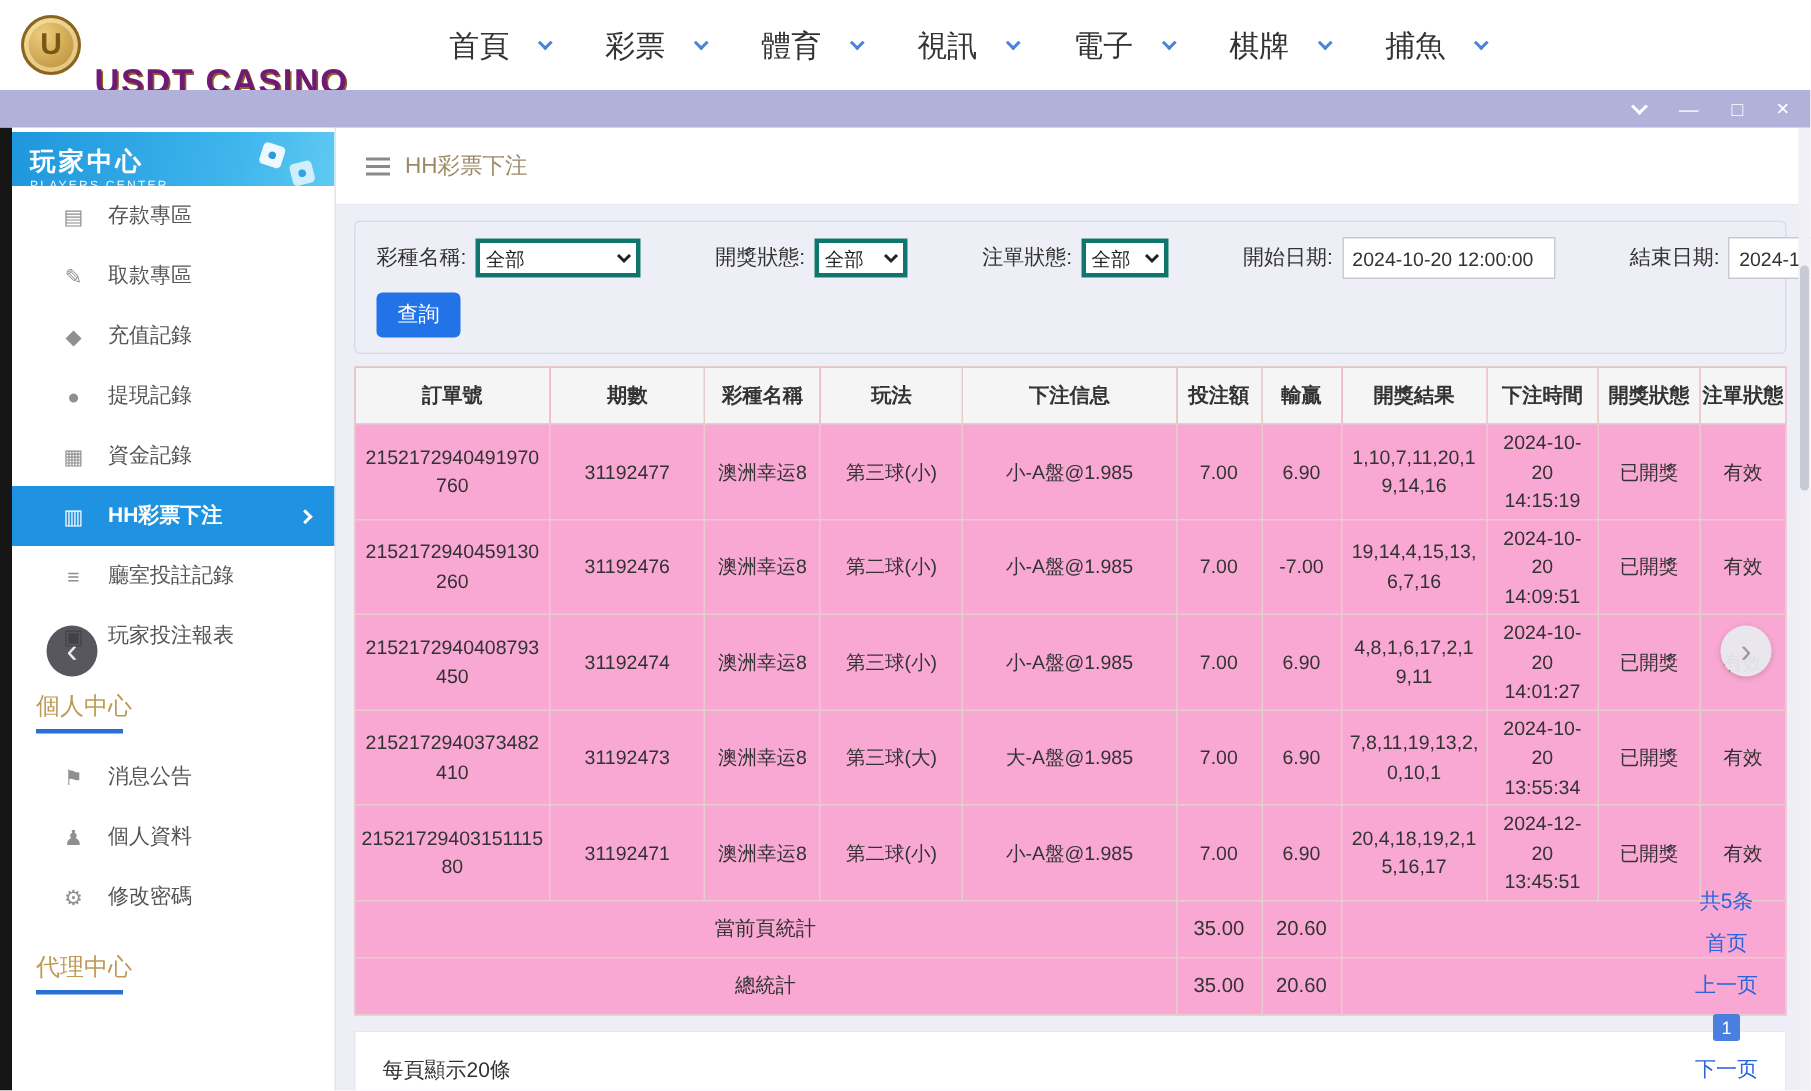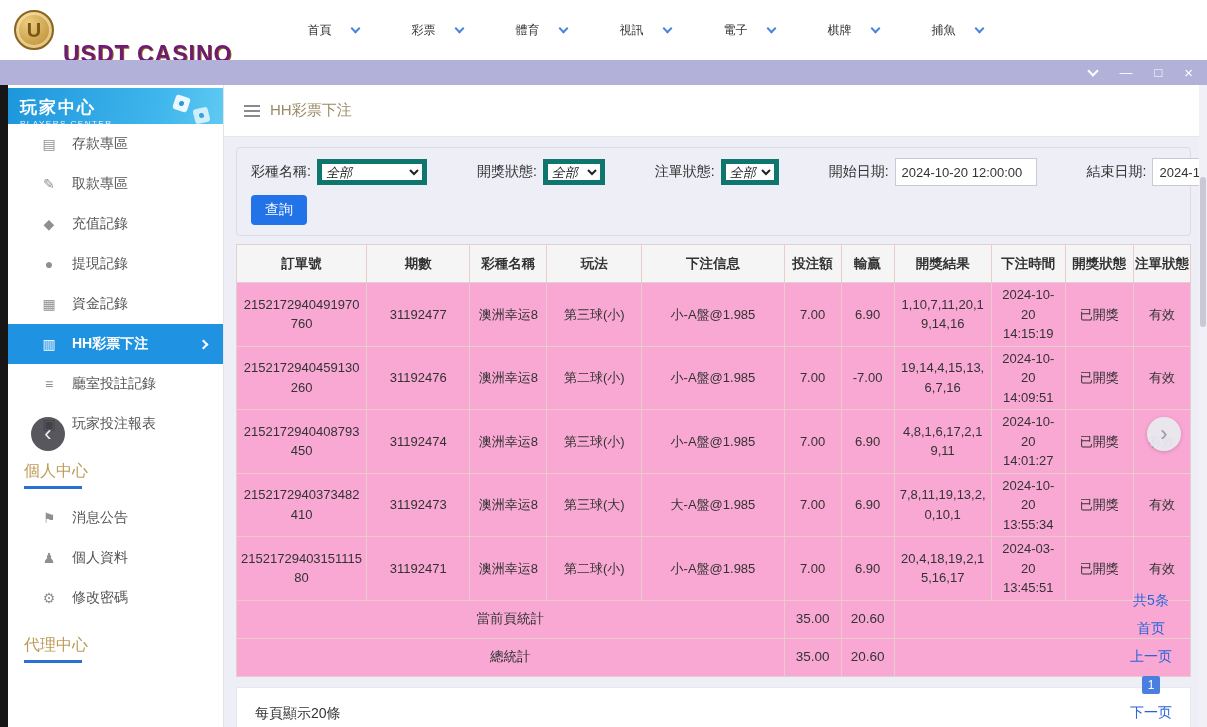--- a/index.html
+++ b/index.html
@@ -12,21 +12,21 @@
   .logo { display:flex; align-items:center; gap:9px; margin-left:14px; width:245px; }
   .coin { width:40px; height:40px; border-radius:50%;
     background:radial-gradient(circle at 35% 30%, #eccd7d, #b4842c);
     border:2px solid #8a6420; box-shadow:inset 0 0 0 3px rgba(255,240,190,.55);
     display:flex; align-items:center; justify-content:center;
     color:#7a5517; font-weight:bold; font-size:20px; }
   .logo-text { font-size:23px; font-weight:bold; color:#701a75;
     text-shadow:1px 1px 0 #8a6420; letter-spacing:1px; white-space:nowrap;margin-top:48px; }
   .nav-items { display:flex; margin-left:22px; }
   .nav-item { width:104px; display:flex; align-items:center; justify-content:center; gap:20px;
-    font-size:12px; color:#333; cursor:pointer; white-space:nowrap; }
+    font-size:20px; color:#333; cursor:pointer; white-space:nowrap; }
   .chev { display:inline-block; width:7px; height:7px;
     border-right:2px solid #4a83d9; border-bottom:2px solid #4a83d9;
     transform:rotate(45deg); margin-top:-4px; }
 
   
   .titlebar { position:absolute; top:60px; left:0; width:1207px; height:25px; background:#b1b1da;
     display:flex; align-items:center; justify-content:flex-end; gap:22px; padding-right:14px; z-index:2; }
   .tb-ctl { color:#fff; font-size:13px; line-height:1; cursor:pointer; }
   .tb-chev { width:8px; height:8px; border-right:2px solid #fff; border-bottom:2px solid #fff;
     transform:rotate(45deg); margin-top:-4px; cursor:pointer; }
@@ -69,21 +69,21 @@
   .breadcrumb { height:52px; background:#fff; border-bottom:1px solid #e6e6ee;
     display:flex; align-items:center; gap:10px; padding-left:20px; }
   .hamburger { width:16px; display:flex; flex-direction:column; gap:3px; }
   .hamburger i { height:2px; background:#8a8a8a; }
   .bc-title { font-size:15px; color:#9b8a65; }
 
   .filter-panel { margin:10px 16px 0 12px; border:1px solid #d9dbe8; border-radius:4px;
     padding:10px 14px; }
   .filter-row { display:flex; align-items:center; font-size:14px; color:#333; white-space:nowrap;gap:36px; }
   .fgroup { display:flex; align-items:center; gap:6px; margin-right:14px; }
-  select { height:26px; border:5px solid #0f766e; background:#fff; font-size:13px; color:#222;font-style:italic; }
+  select { height:26px; border:3px solid #0f766e; background:#fff; font-size:13px; color:#222; }
   .sel-wide { width:110px; } .sel-mid { width:62px; } .sel-sm { width:58px; }
   .date-input { width:142px; height:28px; border:1px solid #c9c9d5; font-size:13px;
     padding:0 6px; color:#333; background:#fff; }
   .search-btn { margin-top:9px; width:56px; height:30px; background:#2273e8; color:#fff;
     border:none; border-radius:4px; font-size:14px; cursor:pointer; }
 
   .table-wrap { margin:8px 16px 0 12px; background:#fff; }
   table { width:100%; border-collapse:collapse; table-layout:fixed; background:#f9a8d4; }
   th,td { border:1px solid #e7cdcd; text-align:center; vertical-align:middle; overflow:hidden; }
   th { height:38px; font-size:13.5px; font-weight:bold; color:#333; background:#f5f5f5; padding:0 1px; }
@@ -342,21 +342,21 @@
           </tr>
           <tr>
             <td class="brk">2152172940315111580</td>
             <td>31192471</td>
             <td>澳洲幸运8</td>
             <td>第二球(小)</td>
             <td>小-A盤@1.985</td>
             <td>7.00</td>
             <td>6.90</td>
             <td class="brk">20,4,18,19,2,15,16,17</td>
-            <td>2024-03-20 13:45:51</td>
+            <td>2024-12-20 13:45:51</td>
             <td>已開獎</td>
             <td>有效</td>
           </tr>
         </tbody>
       <tbody>
         <tr class="summary">
           <td colspan="5">當前頁統計</td>
           <td>35.00</td>
           <td>20.60</td>
           <td colspan="4"></td>

